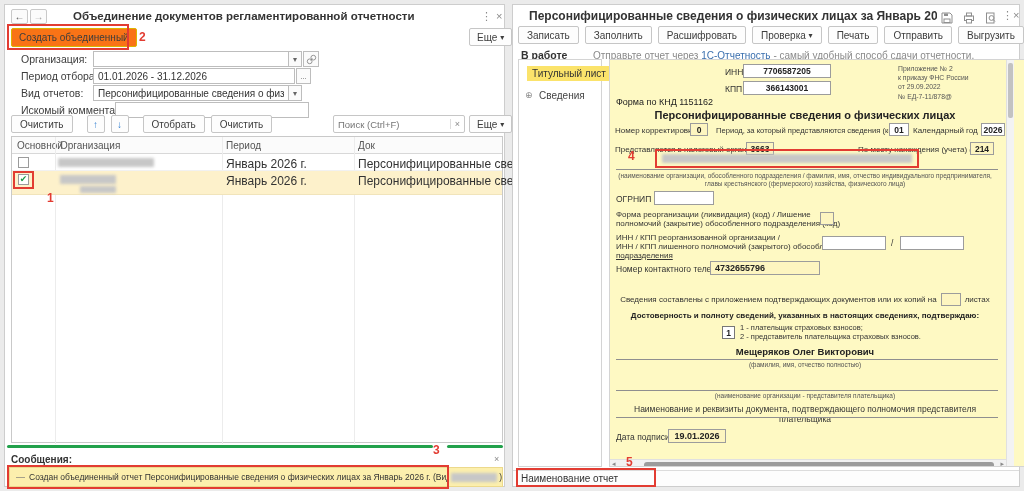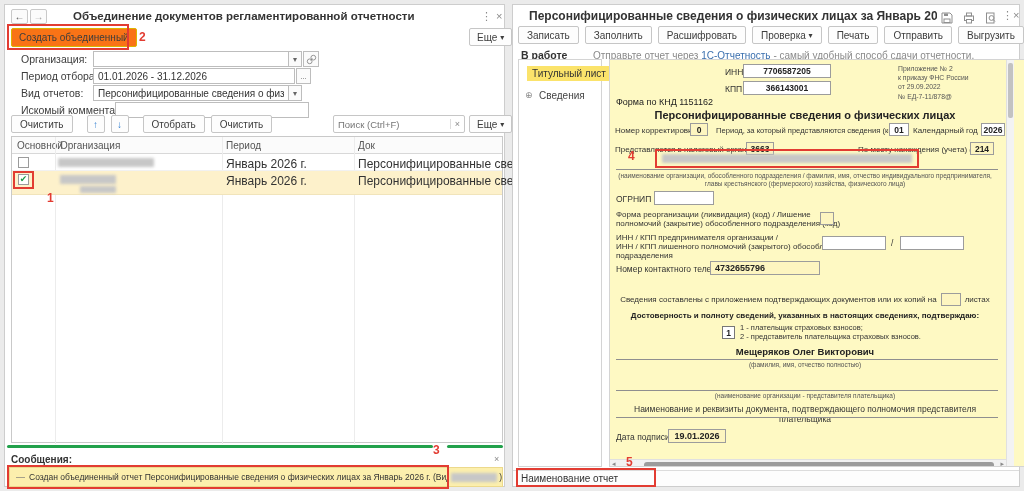--- a/index.html
+++ b/index.html
@@ -248,23 +248,23 @@
       <div class="cap" style="top:112px;">(наименование организации, обособленного подразделения / фамилия, имя, отчество индивидуального предпринимателя,</div>
       <div class="cap" style="top:120px;">главы крестьянского (фермерского) хозяйства, физического лица)</div>
 
       <div class="f85" style="left:6px;top:134px;">ОГРНИП</div>
       <div class="box" style="left:44px;top:131px;width:60px;height:14px;"></div>
 
       <div class="f8" style="left:6px;top:150px;">Форма реорганизации (ликвидация) (код) / Лишение</div>
       <div class="f8" style="left:6px;top:159px;">полномочий (закрытие) обособленного подразделения (код)</div>
       <div class="box ybox" style="left:210px;top:152px;width:14px;height:13px;"></div>
 
-      <div class="f8" style="left:6px;top:173px;">ИНН / КПП предпринимателя организации /</div>
+      <div class="f8" style="left:6px;top:173px;">ИНН / КПП реорганизованной организации /</div>
       <div class="f8" style="left:6px;top:182px;">ИНН / КПП лишенного полномочий (закрытого) обособленного</div>
-      <div class="f8" style="left:6px;top:191px;">подразделения</div>
+      <div class="f8" style="left:6px;top:191px;text-decoration:underline;">подразделения</div>
       <div class="box" style="left:212px;top:176px;width:64px;height:14px;"></div>
       <div class="f85" style="left:281px;top:178px;">/</div>
       <div class="box" style="left:290px;top:176px;width:64px;height:14px;"></div>
 
       <div class="f85" style="left:6px;top:204px;">Номер контактного телефона</div>
       <div class="box ybox" style="left:100px;top:201px;width:110px;height:14px;justify-content:flex-start;padding-left:4px;font-size:9px;">4732655796</div>
 
       <div class="abs ctr" style="top:251px;font-size:8px;font-weight:bold;color:#222;">Достоверность и полноту сведений, указанных в настоящих сведениях, подтверждаю:</div>
 
       <div class="abs" style="left:0;top:233px;width:390px;display:flex;align-items:center;justify-content:center;gap:4px;">

